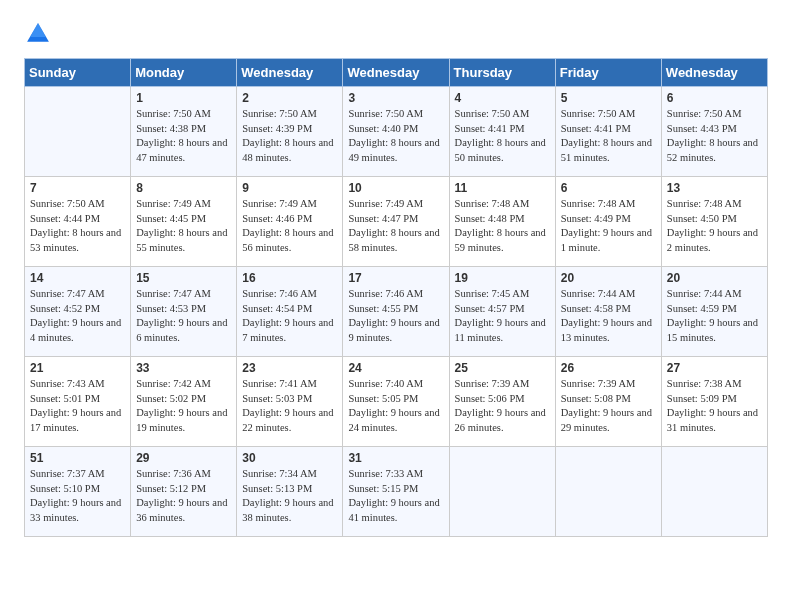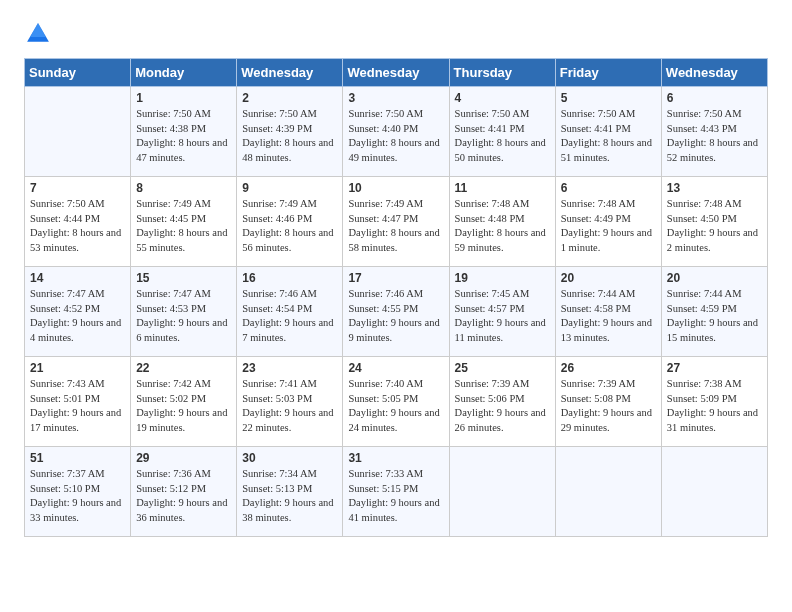--- a/index.html
+++ b/index.html
@@ -210,21 +210,21 @@
           <span class="day-number">20</span>
           <div class="cell-text">Sunrise: 7:44 AM<br>Sunset: 4:59 PM<br>Daylight: 9 hours and 15 minutes.</div>
         </td>
       </tr>
       <tr>
         <td>
           <span class="day-number">21</span>
           <div class="cell-text">Sunrise: 7:43 AM<br>Sunset: 5:01 PM<br>Daylight: 9 hours and 17 minutes.</div>
         </td>
         <td>
-          <span class="day-number">22</span>
+          <span class="day-number">33</span>
           <div class="cell-text">Sunrise: 7:42 AM<br>Sunset: 5:02 PM<br>Daylight: 9 hours and 19 minutes.</div>
         </td>
         <td>
           <span class="day-number">23</span>
           <div class="cell-text">Sunrise: 7:41 AM<br>Sunset: 5:03 PM<br>Daylight: 9 hours and 22 minutes.</div>
         </td>
         <td>
           <span class="day-number">24</span>
           <div class="cell-text">Sunrise: 7:40 AM<br>Sunset: 5:05 PM<br>Daylight: 9 hours and 24 minutes.</div>
         </td>

